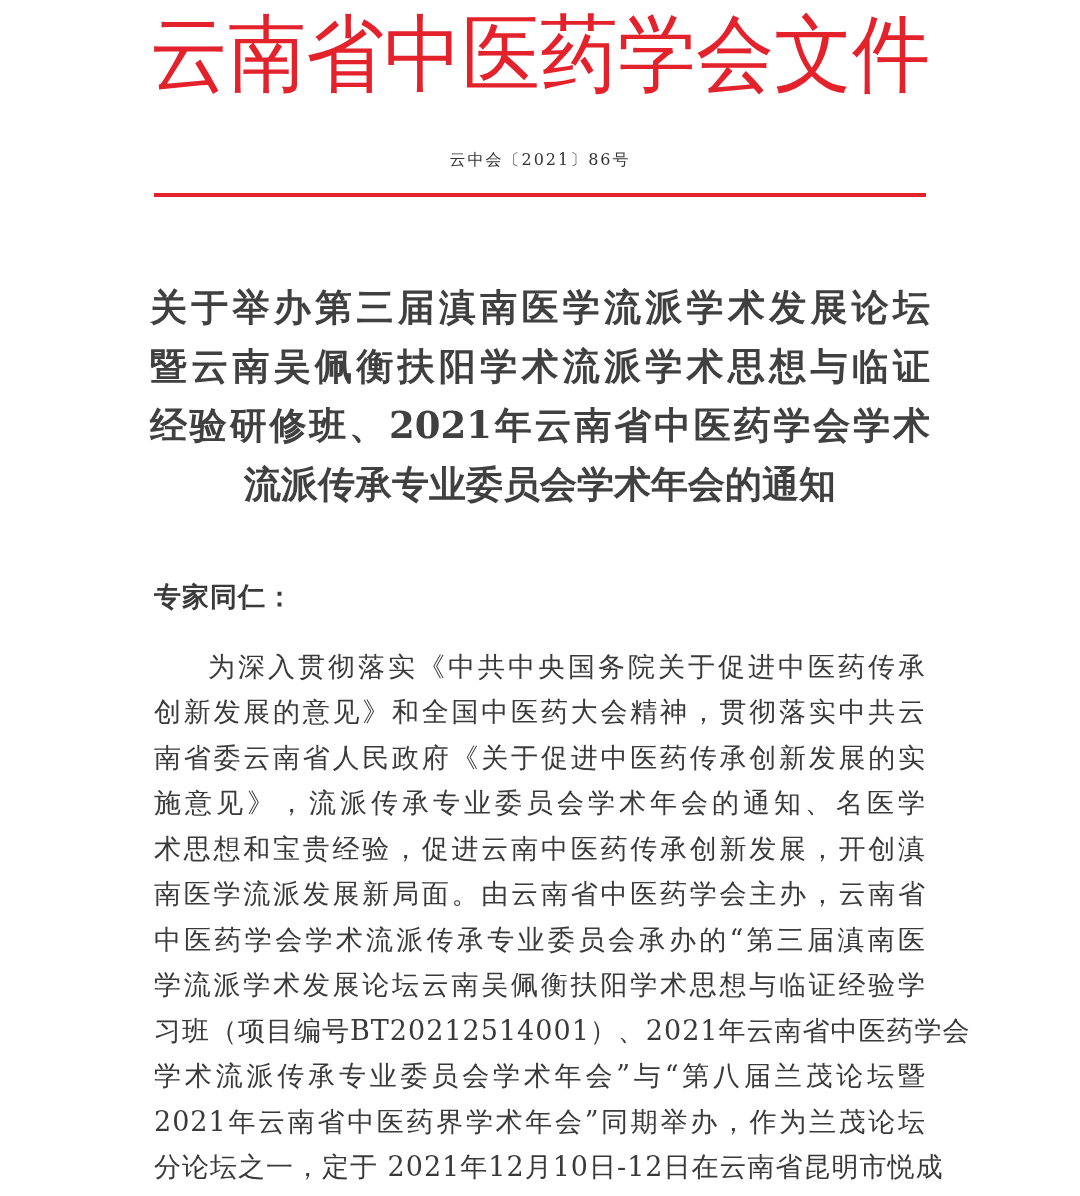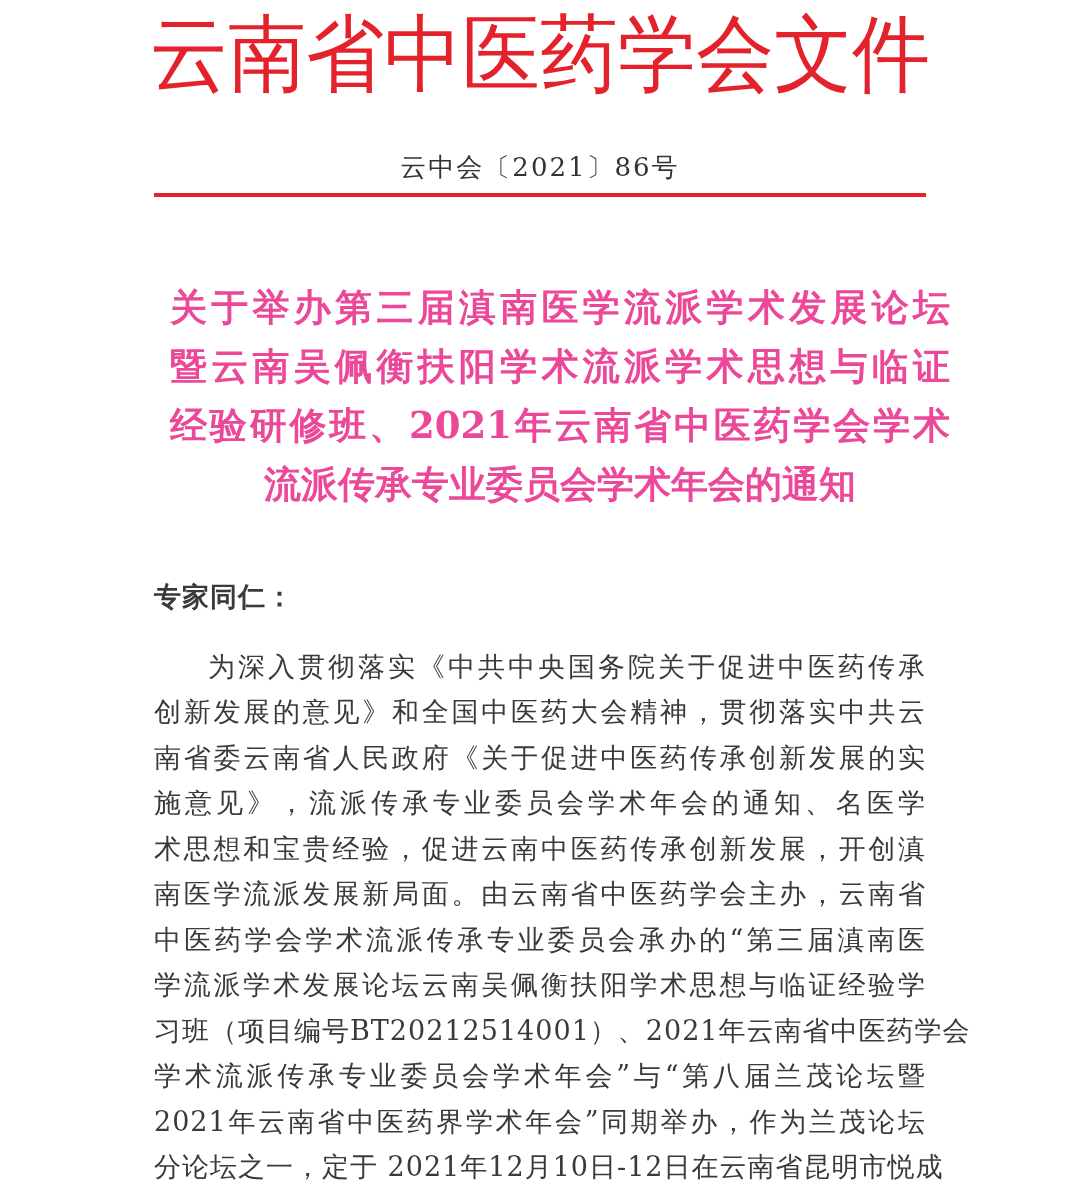--- a/index.html
+++ b/index.html
@@ -40,43 +40,42 @@
       width: 86px;
       text-align: center;
       transform: scaleY(1.08);
     }
     .doc-number {
       position: absolute;
       left: 0;
       width: 1080px;
       top: 150px;
       text-align: center;
-      font-size: 26px;
+      font-size: 16px;
       color: #333333;
       letter-spacing: 2px;
     }
     .red-rule {
       position: absolute;
       left: 154px;
       top: 193px;
       width: 772px;
       height: 4px;
       background: #e3222c;
     }
     .title {
       position: absolute;
       left: 150px;
       top: 278px;
       width: 780px;
       font-family: "DejaVu Serif", "Liberation Serif", serif;
       font-weight: bold;
       font-size: 37px;
-      color: #ec4899;
+      color: #404040;
       line-height: 59px;
-      margin-left: 20px;
     }
     .title-line {
       display: block;
       text-align: justify;
       text-align-last: justify;
       white-space: nowrap;
       height: 59px;
     }
     .title-line.last {
       text-align: center;

